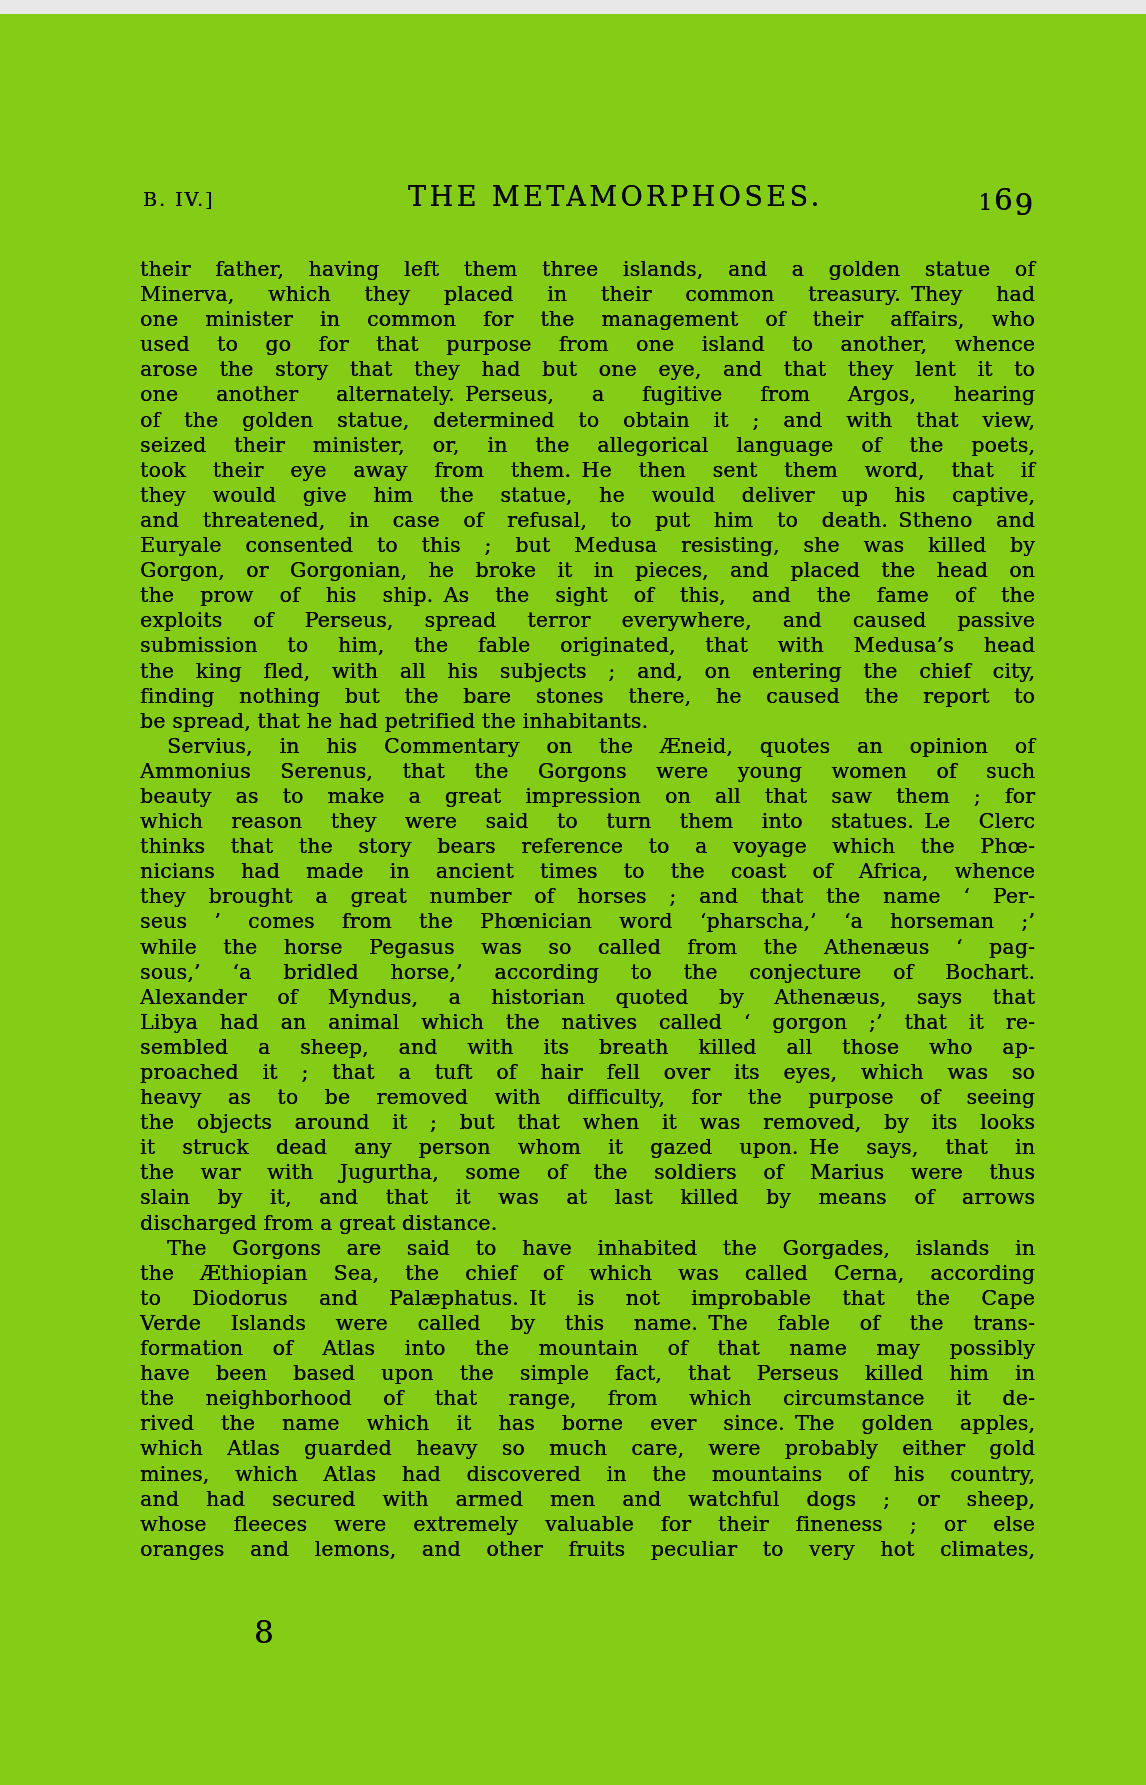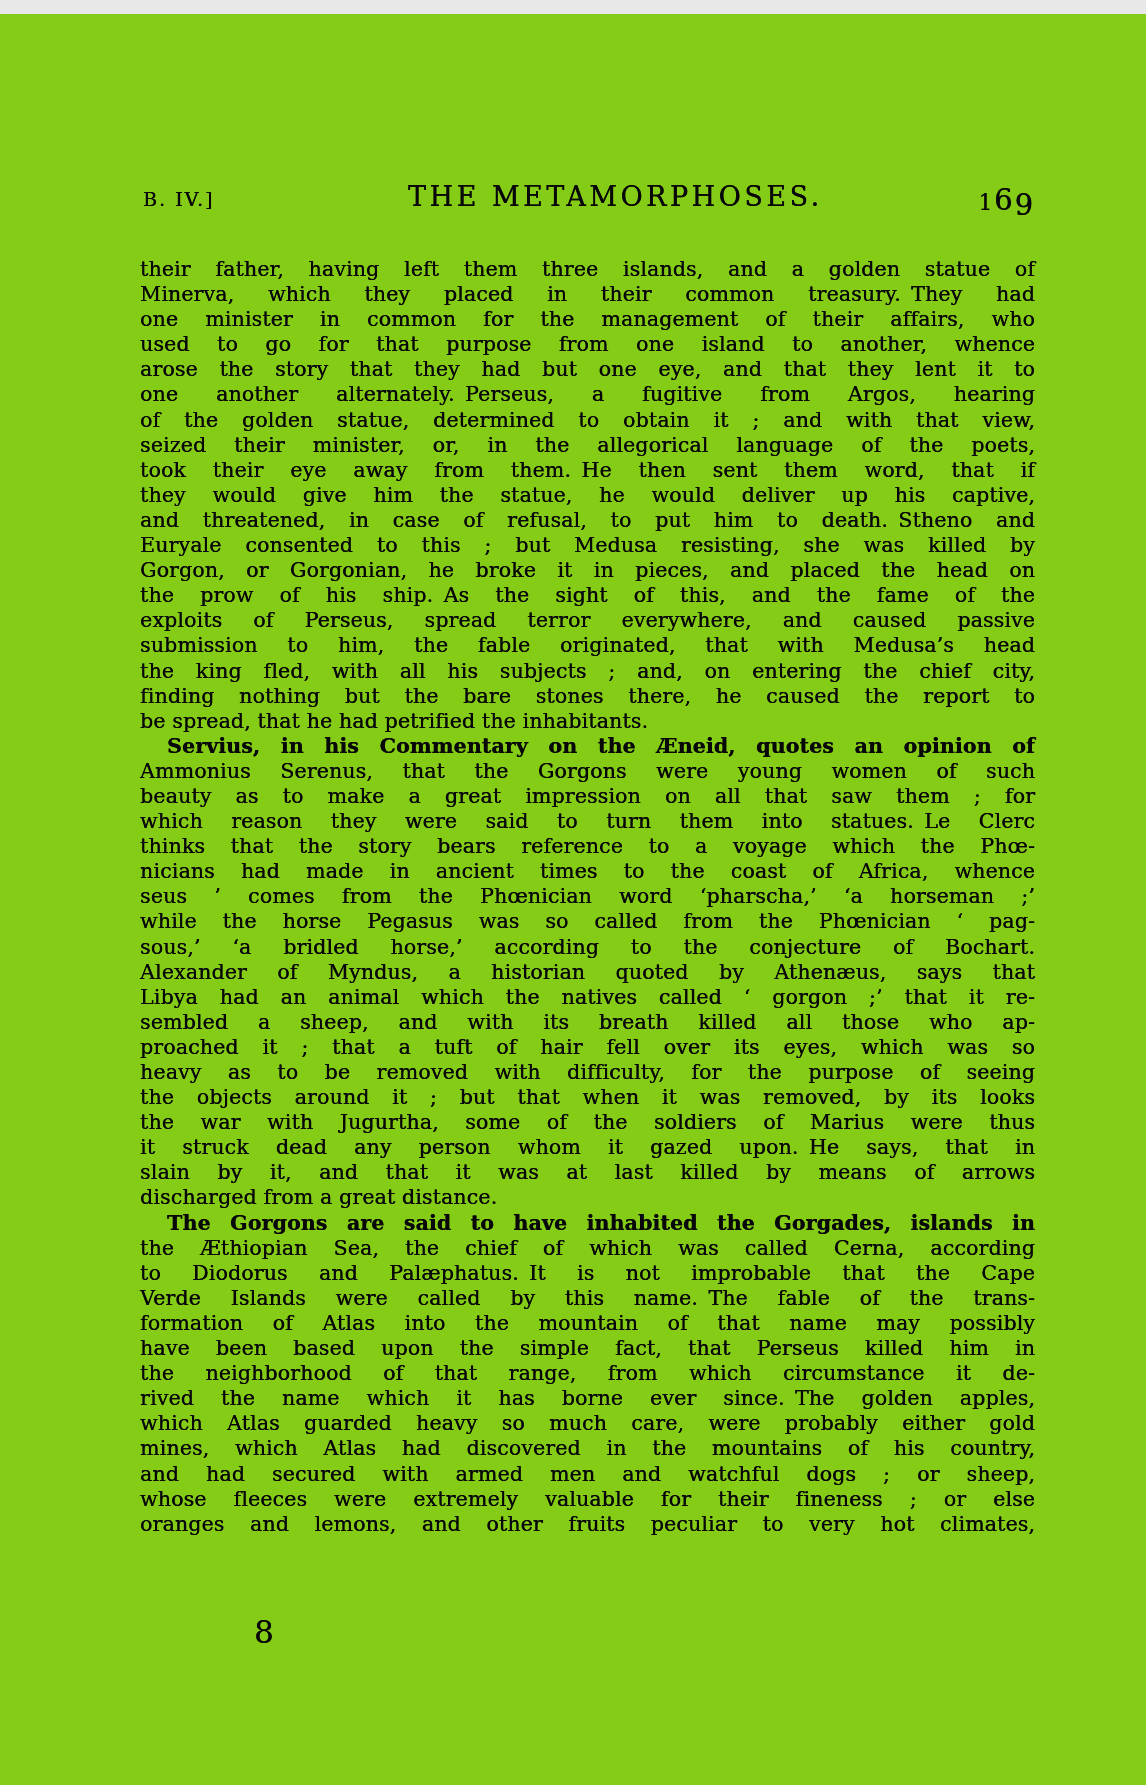--- a/index.html
+++ b/index.html
@@ -40,21 +40,21 @@
     left:140px;top:243px;width:895px;
     font-size:20.5px;line-height:25.1px;
     letter-spacing:0.15px;
   }
   .paragraph{margin:0;padding:0;}
   .line{
     text-align:justify;
     text-align-last:justify;
   }
   .line.no-just{text-align-last:left;}
-  .line.indent{text-indent:27px;font-weight:bold;}
+  .line.indent{text-indent:27px;}
   
   .signature{
     position:absolute;
     left:254px;top:1603px;
     font-size:31px;line-height:1;
   }
 </style>
 </head>
 <body>
 
@@ -88,31 +88,32 @@
         <div class="line">finding nothing but the bare stones there, he caused the report to</div>
         <div class="line no-just">be spread, that he had petrified the inhabitants.</div>
       </div>
       <div class="paragraph">
         <div class="line indent">Servius, in his Commentary on the Æneid, quotes an opinion of</div>
         <div class="line">Ammonius Serenus, that the Gorgons were young women of such</div>
         <div class="line">beauty as to make a great impression on all that saw them ; for</div>
         <div class="line">which reason they were said to turn them into statues. Le Clerc</div>
         <div class="line">thinks that the story bears reference to a voyage which the Phœ-</div>
         <div class="line">nicians had made in ancient times to the coast of Africa, whence</div>
+        <div class="line">they brought a great number of horses ; and that the name ‘ Per-</div>
         <div class="line">seus ’ comes from the Phœnician word ‘pharscha,’ ‘a horseman ;’</div>
-        <div class="line">while the horse Pegasus was so called from the Phœnician ‘ pag-</div>
+        <div class="line">while the horse Pegasus was so called from the Athenæus ‘ pag-</div>
         <div class="line">sous,’ ‘a bridled horse,’ according to the conjecture of Bochart.</div>
         <div class="line">Alexander of Myndus, a historian quoted by Athenæus, says that</div>
         <div class="line">Libya had an animal which the natives called ‘ gorgon ;’ that it re-</div>
         <div class="line">sembled a sheep, and with its breath killed all those who ap-</div>
         <div class="line">proached it ; that a tuft of hair fell over its eyes, which was so</div>
         <div class="line">heavy as to be removed with difficulty, for the purpose of seeing</div>
         <div class="line">the objects around it ; but that when it was removed, by its looks</div>
+        <div class="line">it struck dead any person whom it gazed upon. He says, that in</div>
         <div class="line">the war with Jugurtha, some of the soldiers of Marius were thus</div>
-        <div class="line">it struck dead any person whom it gazed upon. He says, that in</div>
         <div class="line">slain by it, and that it was at last killed by means of arrows</div>
         <div class="line no-just">discharged from a great distance.</div>
       </div>
       <div class="paragraph">
         <div class="line indent">The Gorgons are said to have inhabited the Gorgades, islands in</div>
         <div class="line">the Æthiopian Sea, the chief of which was called Cerna, according</div>
         <div class="line">to Diodorus and Palæphatus. It is not improbable that the Cape</div>
         <div class="line">Verde Islands were called by this name. The fable of the trans-</div>
         <div class="line">formation of Atlas into the mountain of that name may possibly</div>
         <div class="line">have been based upon the simple fact, that Perseus killed him in</div>

